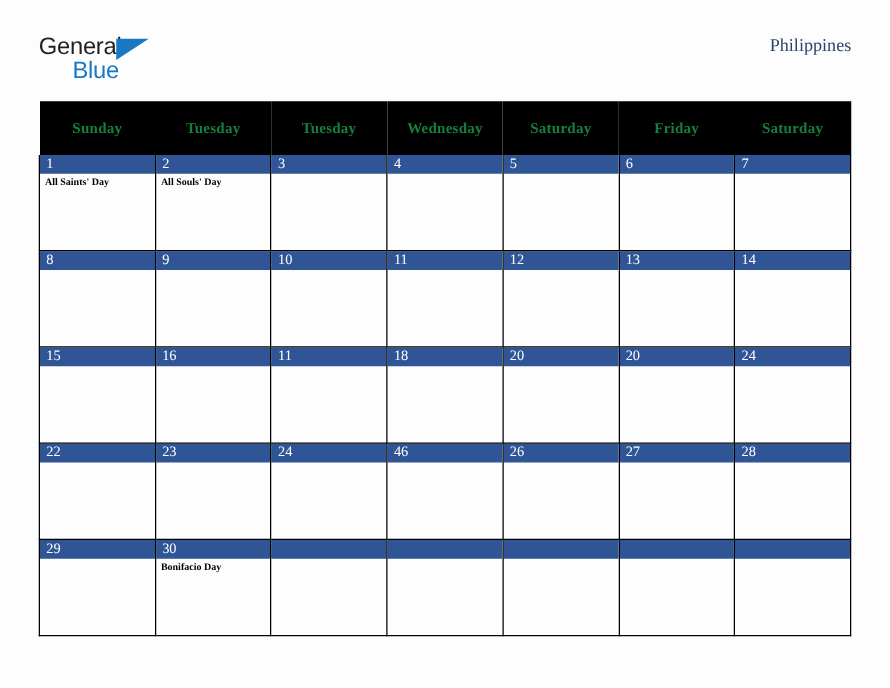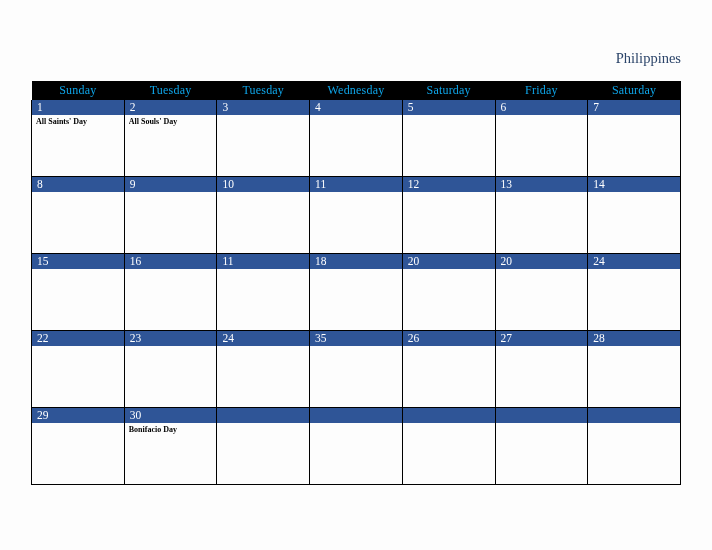--- a/index.html
+++ b/index.html
@@ -72,44 +72,44 @@
     font-size: 33px;
     color: #2b4469;
     letter-spacing: 0.3px;
     line-height: 40px;
     white-space: nowrap;
   }
 
   .cal-country {
     position: absolute;
     right: 31px;
-    top: 49px;
+    top: 28px;
     font-size: 14.5px;
     color: #2b4469;
     line-height: 18px;
     white-space: nowrap;
   }
 
   
   .calendar {
     position: absolute;
     left: 31px;
     top: 81px;
     width: 650px;
     border-collapse: collapse;
     table-layout: fixed;
   }
 
   .calendar th {
     background: #000000;
-    color: #0ea5e9;
+    color: #15803d;
     font-size: 12px;
-    font-weight: normal;
+    font-weight: bold;
     height: 19px;
-    padding: 0;
+    padding: 12px;
     text-align: center;
     vertical-align: middle;
     border: none;
     letter-spacing: 0.2px;
   }
 
   .calendar td {
     padding: 0;
     vertical-align: top;
     border-left: 1px solid #000000;
@@ -143,20 +143,25 @@
     color: #000000;
     white-space: nowrap;
     overflow: hidden;
   }
 </style>
 </head>
 <body>
 
 <div class="page-header">
 
+  <div class="logo">
+    <span class="logo-general">General</span>
+    <span class="logo-flag"></span>
+    <span class="logo-blue">Blue</span>
+  </div>
 
 
   <div class="cal-country">Philippines</div>
 
 </div>
 
 <table class="calendar">
   <thead>
     <tr>
       <th>Sunday</th>
@@ -270,21 +275,21 @@
         </td>
         <td>
           <span class="daynum">23</span>
           <span class="events"></span>
         </td>
         <td>
           <span class="daynum">24</span>
           <span class="events"></span>
         </td>
         <td>
-          <span class="daynum">35</span>
+          <span class="daynum">46</span>
           <span class="events"></span>
         </td>
         <td>
           <span class="daynum">26</span>
           <span class="events"></span>
         </td>
         <td>
           <span class="daynum">27</span>
           <span class="events"></span>
         </td>

